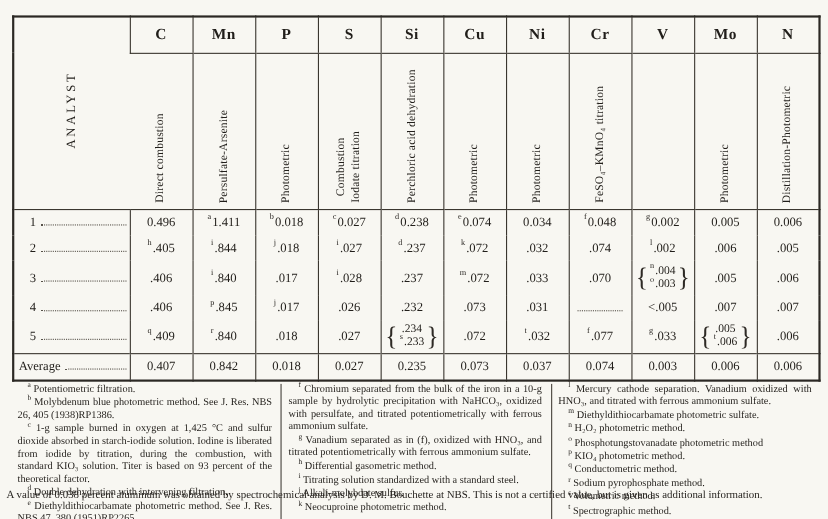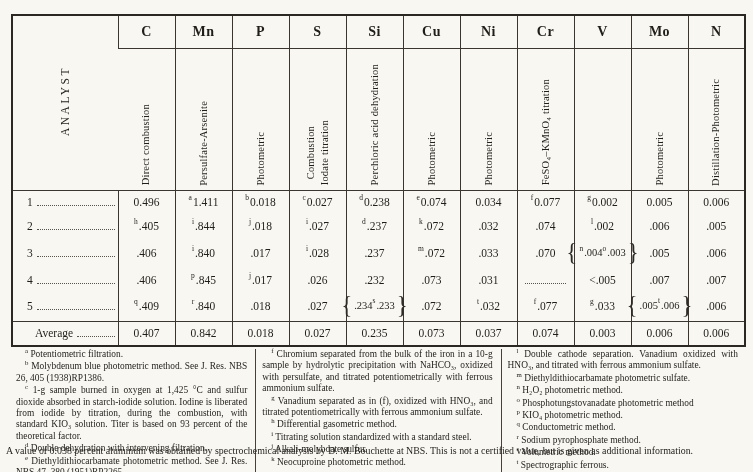--- a/index.html
+++ b/index.html
@@ -34,27 +34,27 @@
     writing-mode:vertical-rl;transform:rotate(180deg);
     font-size:10.5px;line-height:1.3;white-space:pre-line;
     letter-spacing:0.2px;
   }
   .analyst-cell .vtext{font-size:11.5px;letter-spacing:2.5px;}
   .data-row .val-cell,.avg-row .val-cell{
     text-align:center;vertical-align:middle;font-size:11.5px;
   }
   .label-cell{vertical-align:middle;font-size:11.5px;}
   .label-wrap{display:flex;align-items:baseline;padding-left:14px;}
-  .avg-row .label-wrap{padding-left:22px;}
+  .avg-row .label-wrap{padding-left:4px;}
   .leader{flex:1;border-bottom:1.4px dotted #57524a;margin:0 3px 2px 4px;min-width:8px;}
   .avg-row td{border-top:1.3px solid #3a362f;}
   sup.fn{font-size:7.5px;line-height:0;position:relative;top:-1px;margin-right:1px;}
   .brace-wrap{display:flex;align-items:center;justify-content:center;}
   .brace{font-size:23px;font-weight:400;line-height:0;transform:scaleY(1.05);color:#2e2a25;}
-  .brace-lines{display:flex;flex-direction:row;font-size:10.5px;line-height:12px;padding:0 2px;}
+  .brace-lines{display:flex;flex-direction:column;font-size:10.5px;line-height:12px;padding:0 2px;}
   .cell-leader{display:inline-block;width:72%;border-bottom:1.4px dotted #57524a;height:6px;}
   
   .footnotes{position:absolute;left:10px;top:349px;width:736px;display:flex;align-items:stretch;}
   .fcol{width:33.33%;box-sizing:border-box;padding:0 8px 0 6px;}
   .fcol + .fcol{border-left:1px solid #45413a;}
   .fn-item{
     font-size:9.4px;line-height:11.4px;text-align:justify;
     text-indent:9px;margin:0 0 1px 0;
   }
   .fn-item sup{font-size:6.8px;line-height:0;}
@@ -113,21 +113,21 @@
               <span class="leader"></span>
             </div>
           </td>
           <td class="val-cell"><span class="num">0.496</span></td>
           <td class="val-cell"><sup class="fn">a</sup><span class="num">1.411</span></td>
           <td class="val-cell"><sup class="fn">b</sup><span class="num">0.018</span></td>
           <td class="val-cell"><sup class="fn">c</sup><span class="num">0.027</span></td>
           <td class="val-cell"><sup class="fn">d</sup><span class="num">0.238</span></td>
           <td class="val-cell"><sup class="fn">e</sup><span class="num">0.074</span></td>
           <td class="val-cell"><span class="num">0.034</span></td>
-          <td class="val-cell"><sup class="fn">f</sup><span class="num">0.077</span></td>
+          <td class="val-cell"><sup class="fn">f</sup><span class="num">0.048</span></td>
           <td class="val-cell"><sup class="fn">g</sup><span class="num">0.002</span></td>
           <td class="val-cell"><span class="num">0.005</span></td>
           <td class="val-cell"><span class="num">0.006</span></td>
         </tr>
         <tr class="data-row" style="height: 23px;">
           <td class="label-cell">
             <div class="label-wrap">
               <span class="lab-text">2</span>
               <span class="leader"></span>
             </div>
@@ -260,26 +260,26 @@
       </div>
     <div class="fcol" id="fcol2">
         <p class="fn-item"><sup>f</sup><span> Chromium separated from the bulk of the iron in a 10-g sample by hydrolytic precipitation with NaHCO₃, oxidized with persulfate, and titrated potentiometrically with ferrous ammonium sulfate.</span></p>
         <p class="fn-item"><sup>g</sup><span> Vanadium separated as in (f), oxidized with HNO₃, and titrated potentiometrically with ferrous ammonium sulfate.</span></p>
         <p class="fn-item"><sup>h</sup><span> Differential gasometric method.</span></p>
         <p class="fn-item"><sup>i</sup><span> Titrating solution standardized with a standard steel.</span></p>
         <p class="fn-item"><sup>j</sup><span> Alkali-molybdate sulfur.</span></p>
         <p class="fn-item"><sup>k</sup><span> Neocuproine photometric method.</span></p>
       </div>
     <div class="fcol" id="fcol3">
-        <p class="fn-item"><sup>l</sup><span> Double cathode separation. Vanadium oxidized with HNO₃, and titrated with ferrous ammonium sulfate.</span></p>
+        <p class="fn-item"><sup>l</sup><span> Mercury cathode separation. Vanadium oxidized with HNO₃, and titrated with ferrous ammonium sulfate.</span></p>
         <p class="fn-item"><sup>m</sup><span> Diethyldithiocarbamate photometric sulfate.</span></p>
         <p class="fn-item"><sup>n</sup><span> H₂O₂ photometric method.</span></p>
         <p class="fn-item"><sup>o</sup><span> Phosphotungstovanadate photometric method</span></p>
         <p class="fn-item"><sup>p</sup><span> KIO₄ photometric method.</span></p>
         <p class="fn-item"><sup>q</sup><span> Conductometric method.</span></p>
         <p class="fn-item"><sup>r</sup><span> Sodium pyrophosphate method.</span></p>
         <p class="fn-item"><sup>s</sup><span> Volumetric method.</span></p>
-        <p class="fn-item"><sup>t</sup><span> Spectrographic ferrous.</span></p>
+        <p class="fn-item"><sup>t</sup><span> Spectrographic method.</span></p>
       </div>
   </div>
 
   <div class="bottom-note">A value of 0.038 percent aluminum was obtained by spectrochemical analysis by D. M. Bouchette at NBS. This is not a certified value, but is given as additional information.</div>
 </div>
 
 </body></html>

